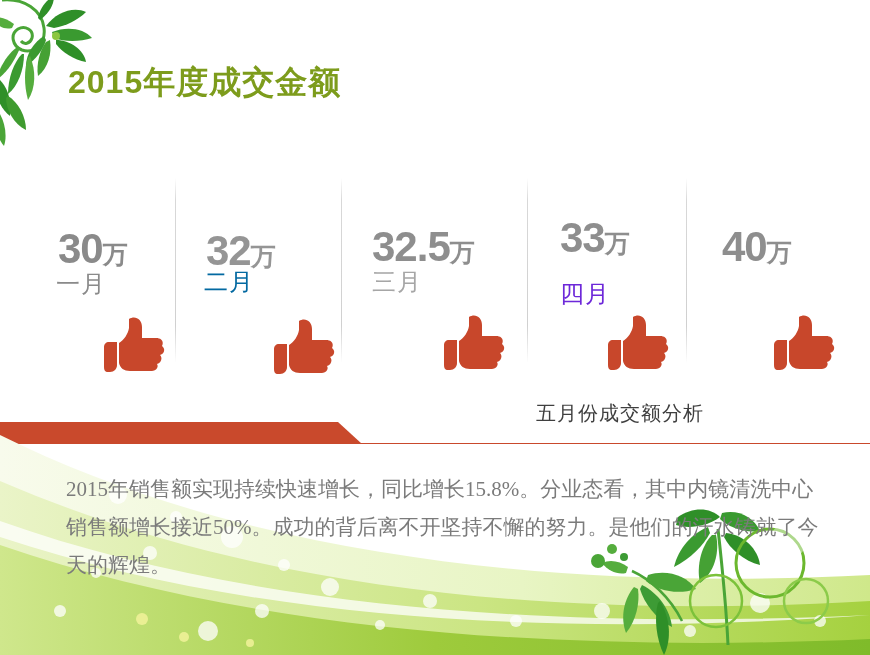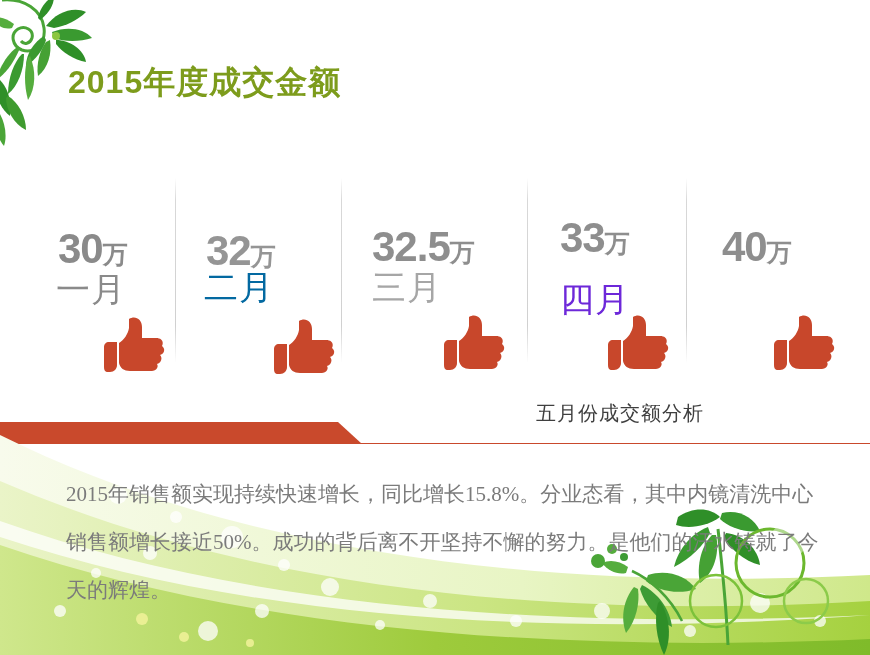--- a/index.html
+++ b/index.html
@@ -72,21 +72,21 @@
     letter-spacing: -1px;
     margin-top: 20px;
   }
   .stat .amount .unit {
     font-size: 25px;
     font-weight: bold;
   }
   .stat .month {
     position: absolute;
     white-space: nowrap;
-    font-size: 34px;
+    font-size: 24px;
     line-height: 1;
     letter-spacing: 1px;
   }
   .thumb {
     position: absolute;
     width: 62px;
     height: 58px;
   }
 
   
@@ -126,21 +126,21 @@
   }
 
   
   .body-text {
     position: absolute;
     left: 66px;
     top: 470px;
     width: 760px;
     font-family: "Liberation Serif", "DejaVu Serif", serif;
     font-size: 21px;
-    line-height: 48px;
+    line-height: 38px;
     color: #7b7b7b;
     z-index: 4;
   }
 
   
   .swoosh {
     position: absolute;
     left: 0;
     bottom: 0;
     width: 870px;

